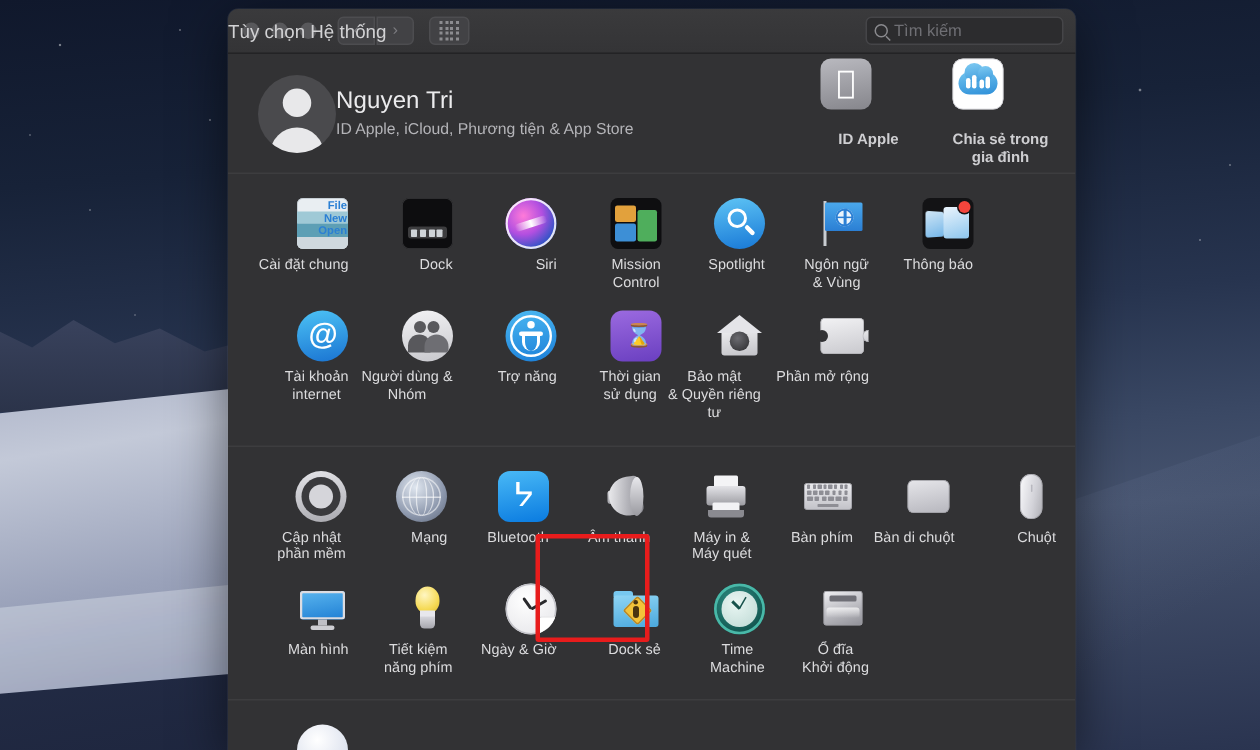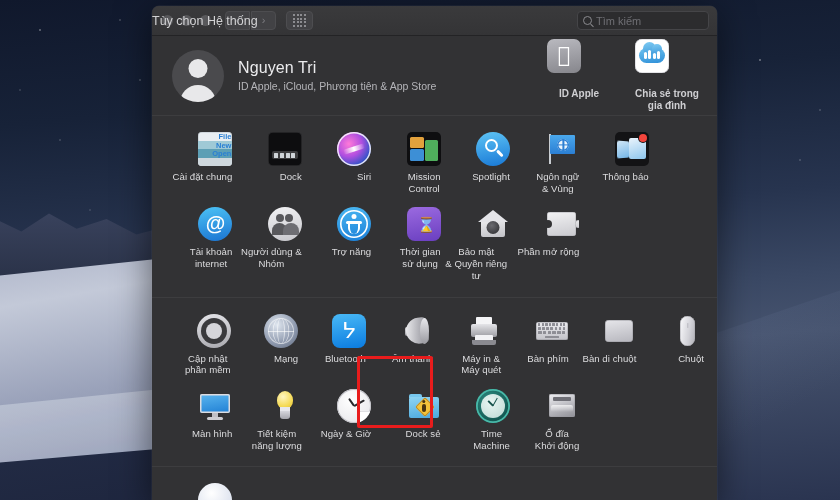--- a/index.html
+++ b/index.html
@@ -139,21 +139,21 @@
     position: relative; overflow: hidden; flex: 0 0 52px;
   }
   #avatar .head {
     position: absolute; left: 50%; top: 9px; transform: translateX(-50%);
     width: 19px; height: 19px; border-radius: 50%; background: #e8e8ea;
   }
   #avatar .body {
     position: absolute; left: 50%; bottom: -7px; transform: translateX(-50%);
     width: 36px; height: 24px; border-radius: 18px 18px 0 0; background: #e8e8ea;
   }
-  #profile-text { margin-left: 14px; }
+  #profile-text { }
   #profile-name { font-size: 16px; color: #ebebed; letter-spacing: .1px; }
   #profile-sub { font-size: 10.5px; color: #b4b4b8; margin-top: 3px; }
   #profile-right { margin-left: auto; display: flex; gap: 24px; }
   .profile-tile { width: 64px; text-align: center; cursor: default; }
   .profile-tile .label { font-size: 10px; color: #cfcfd2; line-height: 1.25; margin-top: 15px; font-weight: bold; }
 
   
   .grid-section { padding: 10px 12px 8px 12px; border-bottom: .5px solid #3d3d3f; }
   .grid-section.last { border-bottom: none; }
   .grid-row { display: flex; }
@@ -914,21 +914,21 @@
 
           <div class="pref-item">
             <div class="icon-box">
               <div class="ic ic-bulb">
                   <span class="glass"></span>
                   <span class="neck"></span>
                   <span class="base"></span>
                 </div>
             </div>
             <div class="pref-label">Tiết kiệm
-năng lượng</div>
+năng phím</div>
           </div>
 
           <div class="pref-item">
             <div class="icon-box">
               <div class="ic ic-clock">
                 <span class="h"></span>
                   <span class="m"></span>
                 <span class="cal"><span class="top"></span><span class="num">18</span></span>
               </div>
             </div>

